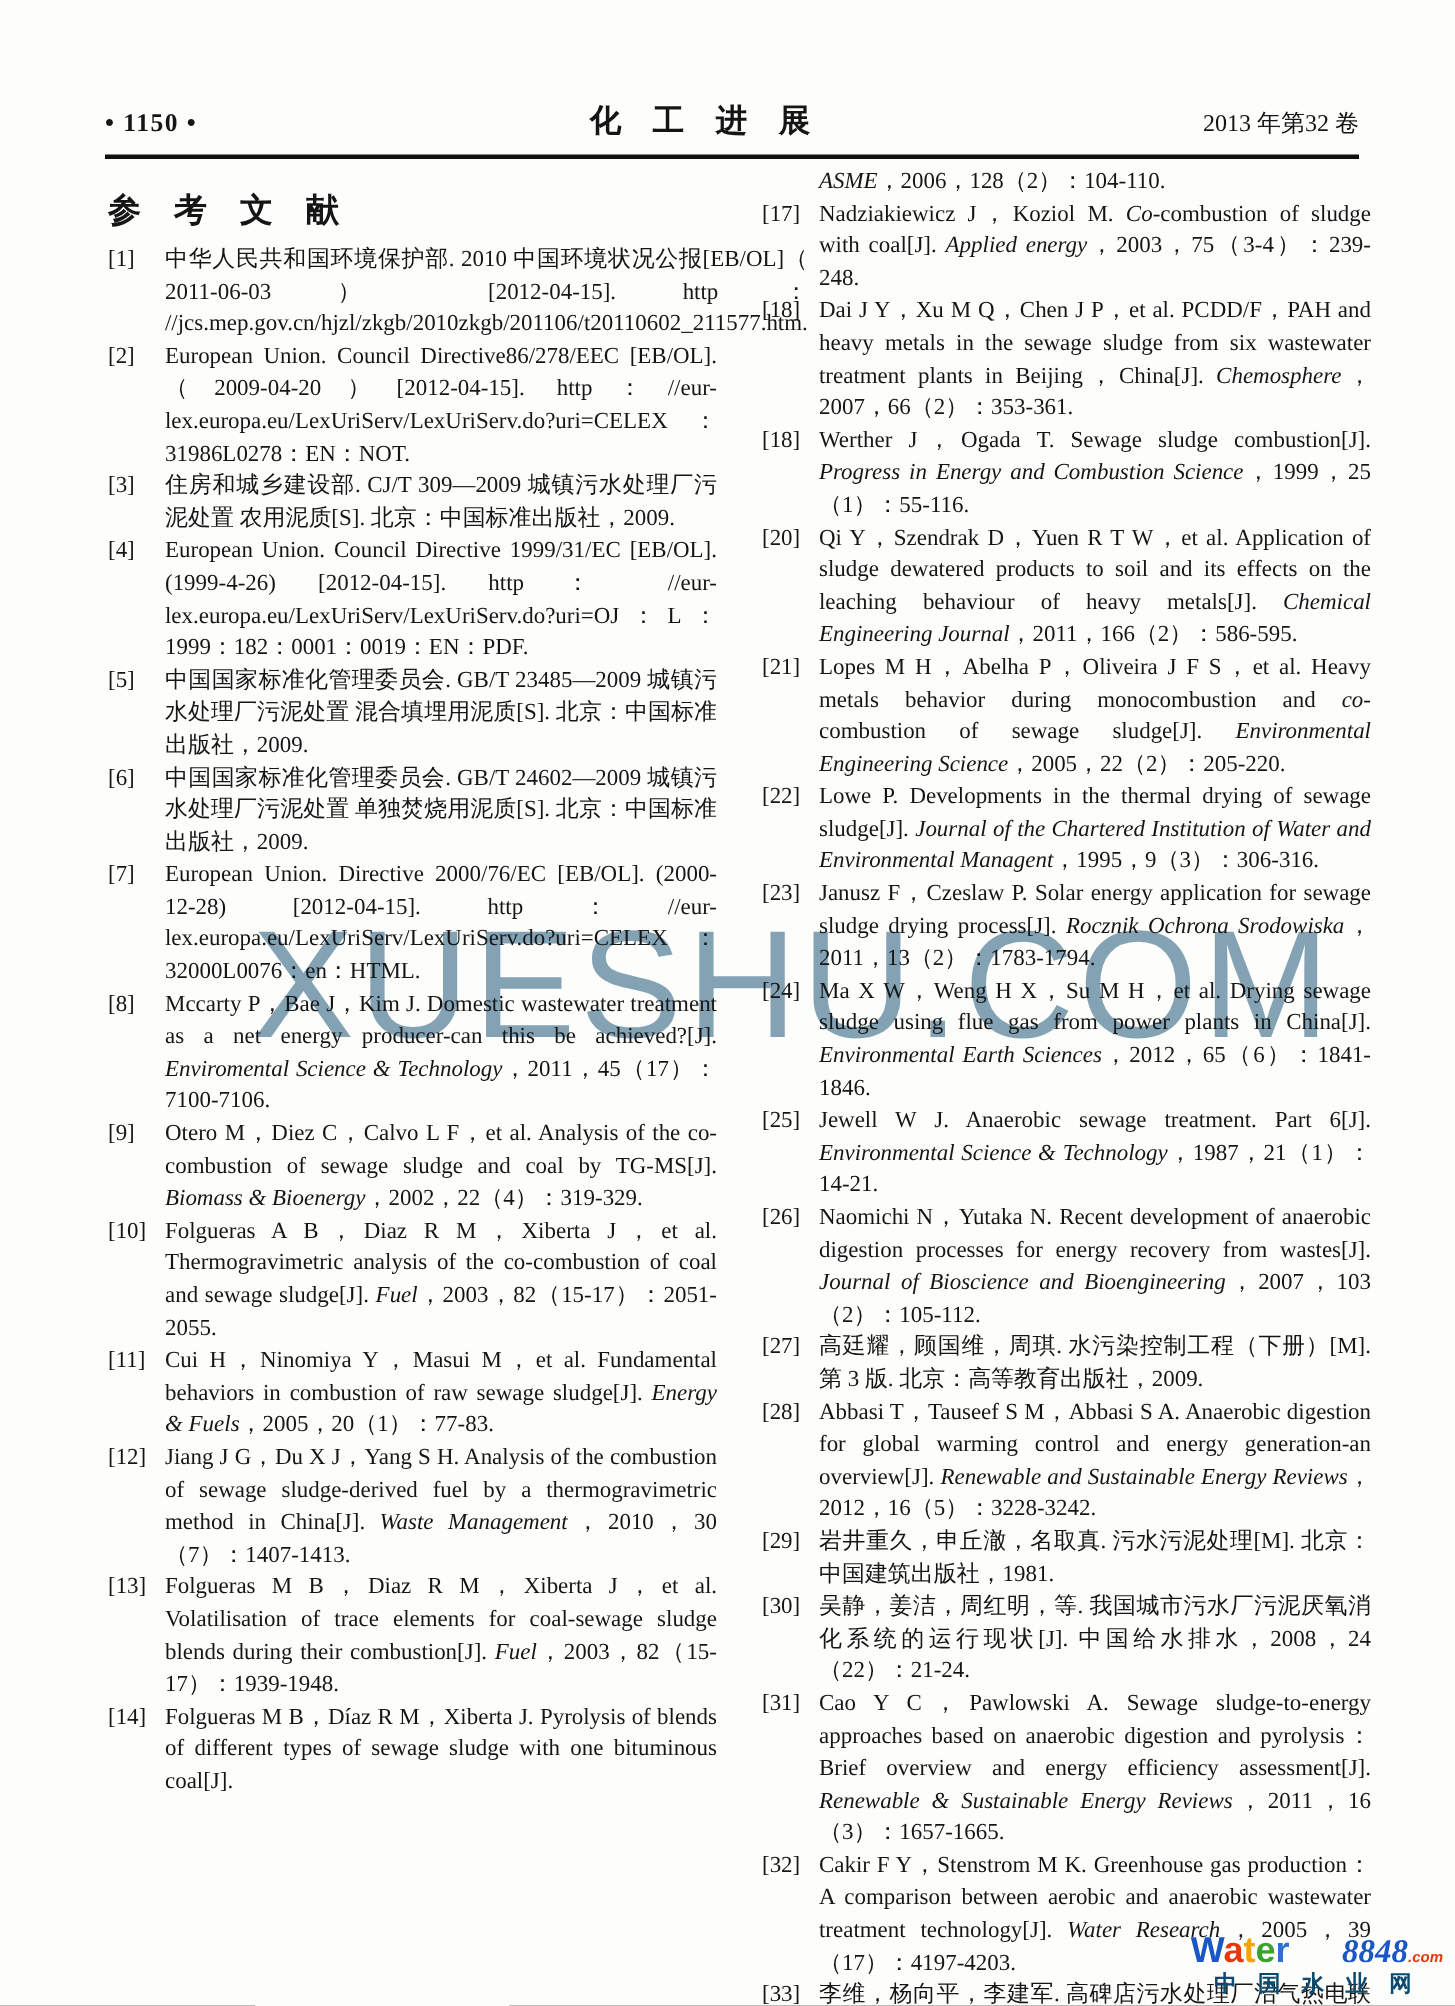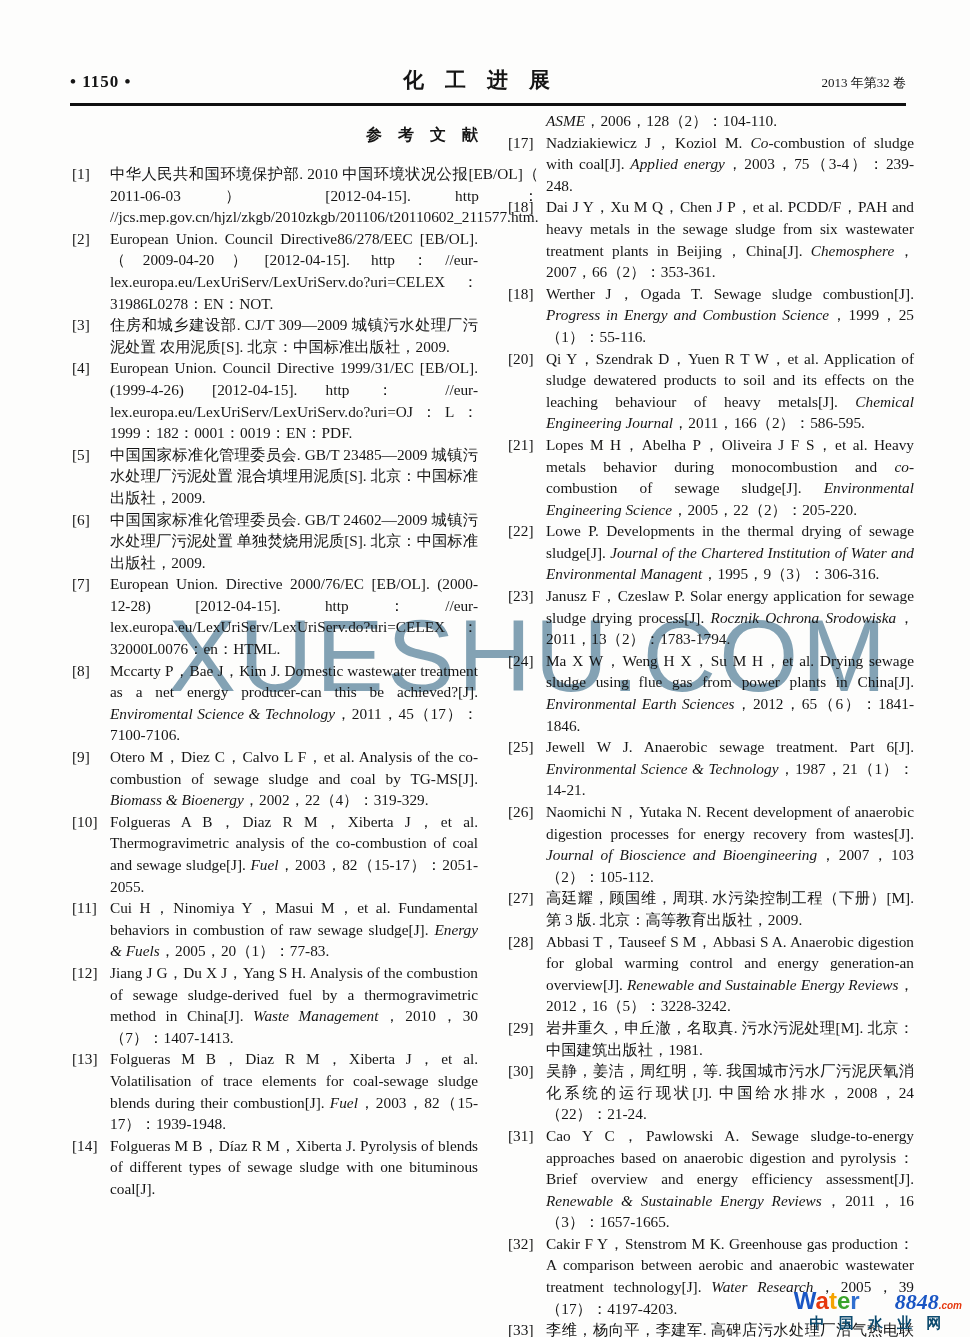--- a/index.html
+++ b/index.html
@@ -14,21 +14,21 @@
   }
   
   .header{
     position:absolute;top:66px;left:70px;width:836px;
     display:flex;justify-content:space-between;align-items:baseline;
     padding-bottom:9px;
     border-bottom:3px solid #101010;
   }
   .page-num{font-size:17px;font-weight:bold;letter-spacing:1px;}
   .journal-title{font-size:21px;font-weight:bold;white-space:pre;}
-  .issue-info{font-size:13px;}
+  .issue-info{font-size:16px;}
   
   .watermark{
     position:absolute;top:598px;left:168px;
     font-family:"Liberation Sans","DejaVu Sans",sans-serif;
     font-size:102px;font-weight:400;letter-spacing:3px;
     color:#0c4a6e;opacity:.5;
     z-index:0;pointer-events:none;white-space:pre;
   }
   
   .content{
@@ -37,22 +37,22 @@
   }
   .col{width:406px;}
   
   .intro p{
     margin:0;font-size:18.5px;line-height:29px;
     text-align:justify;
   }
   .intro p.indent{text-indent:2em;}
   
   .refs-heading{
-    text-align:right;font-weight:bold;font-size:16px;
-    margin:15px 0 17px 0;white-space:pre;
+    text-align:left;font-weight:bold;font-size:22px;
+    margin:15px 0 7px 0;white-space:pre;
   }
   
   .ref-list{display:block;}
   .ref-item{
     display:flex;
     font-size:15.3px;line-height:21.6px;
   }
   .ref-num{flex:none;width:38px;}
   .ref-body{flex:1;text-align:justify;}
   .ref-body i{font-style:italic;}

